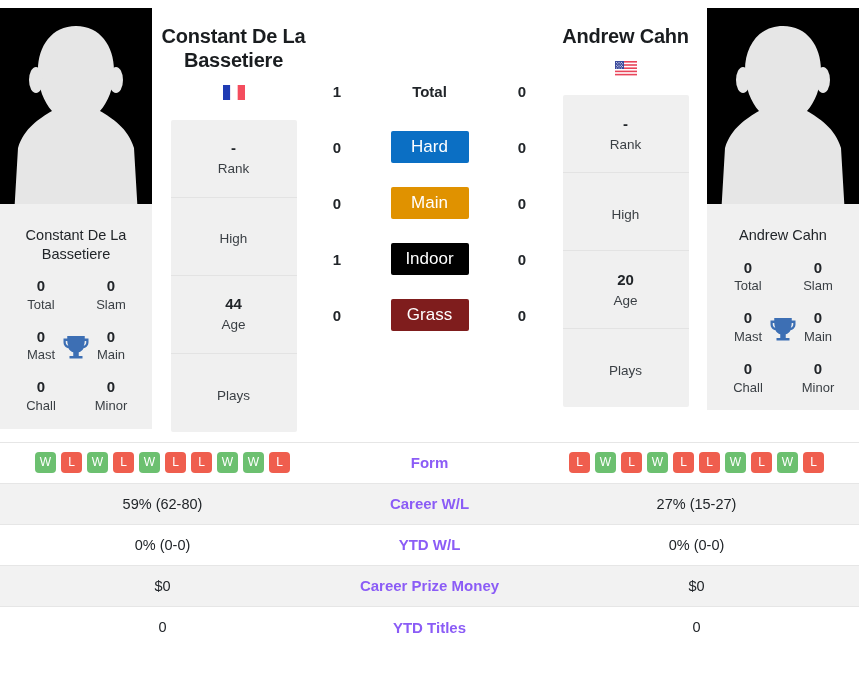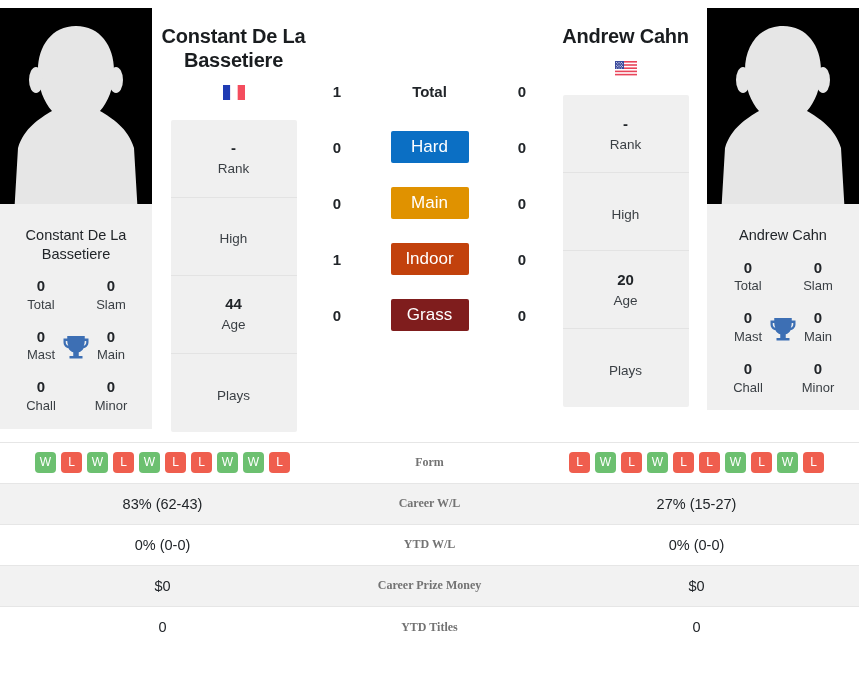--- a/index.html
+++ b/index.html
@@ -168,21 +168,21 @@
     text-align: center;
     font-size: 14.5px;
     color: #212529;
     vertical-align: middle;
     border-top: 1px solid #e6e6e6;
     padding: 0 6px;
   }
   .stats-table tr:first-child td { border-top: 1px solid #e6e6e6; }
   .col-side { width: 325px; }
   .col-mid  { width: 209px; }
-  td.label { font-weight: 700; font-size: 12px; color: #737373; font-family: Liberation Serif, serif; }
+  td.label { font-weight: 700; font-size: 15px; color: #8b5cf6; }
 
   .form-badges {
     display: flex;
     justify-content: center;
     gap: 5px;
     flex-wrap: nowrap;
   }
   .fb {
     width: 21px;
     height: 21px;
@@ -295,21 +295,21 @@
       <div class="surf-row">
         <div class="surf-score">0</div>
         <div class="surf-mid">
           <div class="surf-badge" id="badge-clay" style="background: rgb(224, 146, 0);">Main</div>
         </div>
         <div class="surf-score">0</div>
       </div>
       <div class="surf-row">
         <div class="surf-score">1</div>
         <div class="surf-mid">
-          <div class="surf-badge" id="badge-indoor" style="background: #c2410c;">Indoor</div>
+          <div class="surf-badge" id="badge-indoor" style="background: #000000;">Indoor</div>
         </div>
         <div class="surf-score">0</div>
       </div>
       <div class="surf-row">
         <div class="surf-score">0</div>
         <div class="surf-mid">
           <div class="surf-badge" id="badge-grass" style="background: #7f1d1d;">Grass</div>
         </div>
         <div class="surf-score">0</div>
       </div>
@@ -445,21 +445,21 @@
               <span class="fb" style="background: rgb(239, 94, 78);">L</span>
               <span class="fb" style="background: rgb(239, 94, 78);">L</span>
               <span class="fb" style="background: rgb(108, 192, 112);">W</span>
               <span class="fb" style="background: rgb(239, 94, 78);">L</span>
               <span class="fb" style="background: rgb(108, 192, 112);">W</span>
               <span class="fb" style="background: rgb(239, 94, 78);">L</span>
             </div>
         </td>
       </tr>
       <tr class="striped">
-        <td>83% (62-43)</td>
+        <td>59% (62-80)</td>
         <td class="label">Career W/L</td>
         <td>27% (15-27)</td>
       </tr>
       <tr>
         <td>0% (0-0)</td>
         <td class="label">YTD W/L</td>
         <td>0% (0-0)</td>
       </tr>
       <tr class="striped">
         <td>$0</td>

